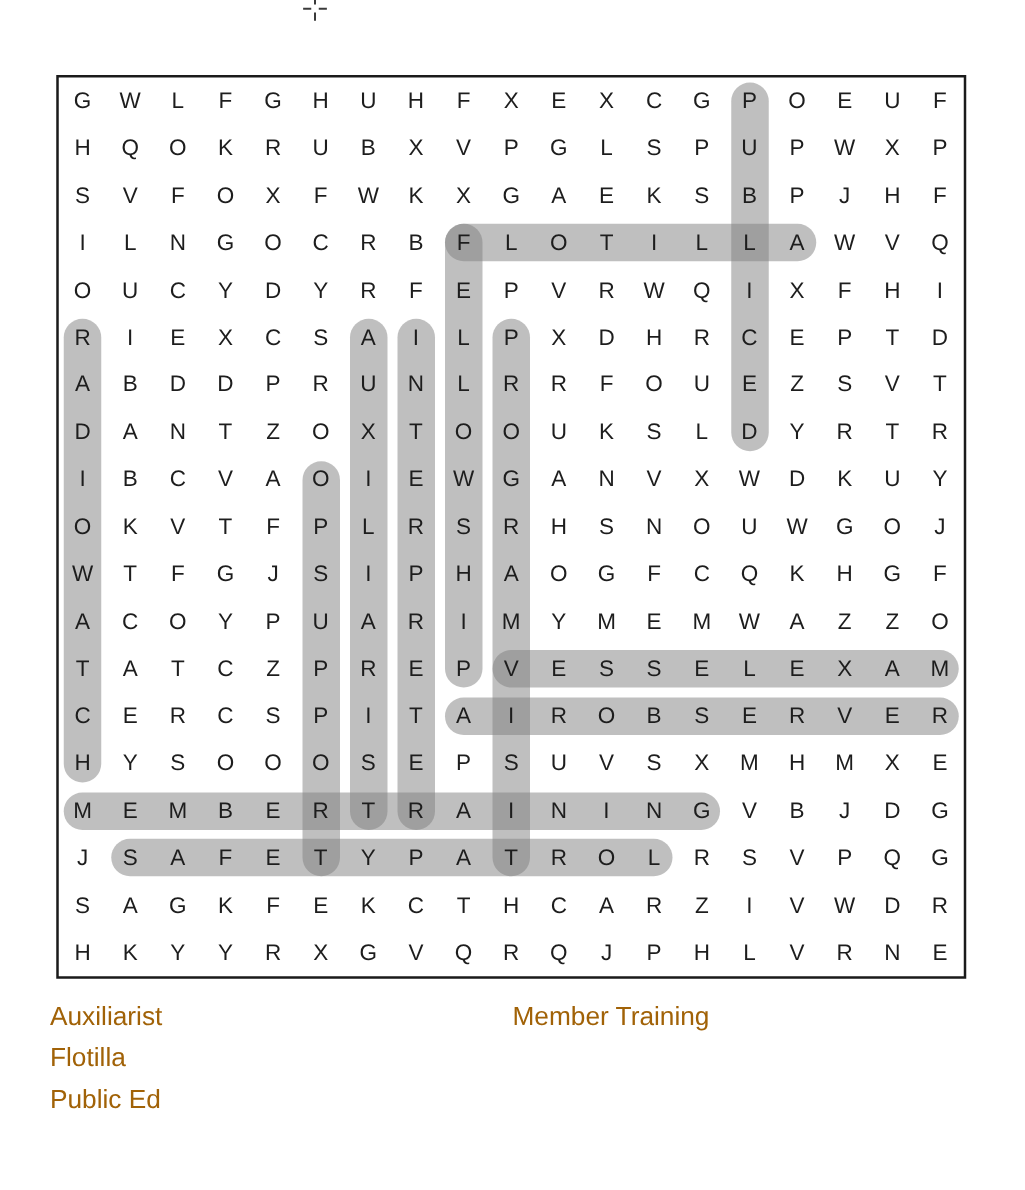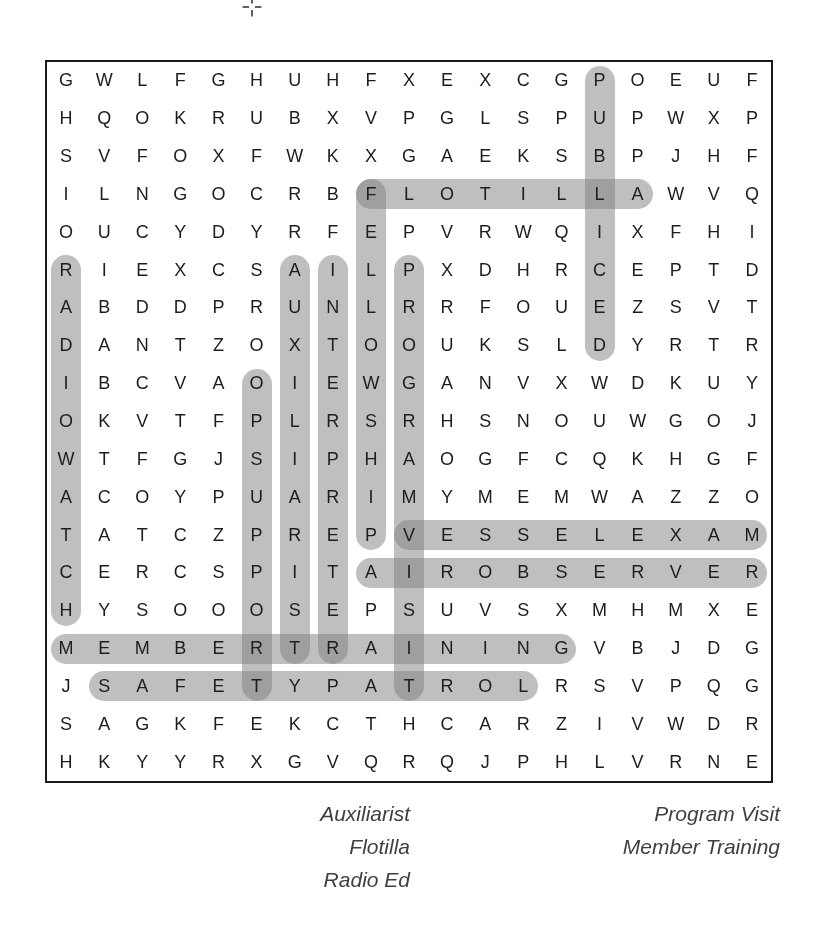--- a/index.html
+++ b/index.html
@@ -55,25 +55,24 @@
   }
   .words {
     position: absolute;
     left: 40px;
     top: 797px;
     width: 740px;
     display: flex;
   }
   .word-col {
     flex: 1;
-    text-align: right;
+    text-align: left;
     font-size: 21px;
     line-height: 33px;
-    color: #404040;
-    font-style: italic;
+    color: #a16207;
   }
 </style>
 </head>
 <body>
 
 <div class="page">
 
   <svg class="crosshair" viewBox="0 0 20 17" xmlns="http://www.w3.org/2000/svg">
     <g stroke="#3a3a3a" stroke-width="1.6" stroke-linecap="butt">
       <line x1="0.5" y1="7" x2="7" y2="7"></line>
@@ -461,21 +460,20 @@
         <div class="cell" style="color: rgb(29, 29, 29);">R</div>
         <div class="cell" style="color: rgb(29, 29, 29);">N</div>
         <div class="cell" style="color: rgb(29, 29, 29);">E</div>
       </div>
   </div>
 
   <div class="words">
       <div class="word-col">
         <div>Auxiliarist</div>
         <div>Flotilla</div>
-        <div>Radio Ed</div>
+        <div>Public Ed</div>
       </div>
       <div class="word-col">
-        <div>Program Visit</div>
         <div>Member Training</div>
       </div>
     </div>
 
 </div>
 
 </body></html>

